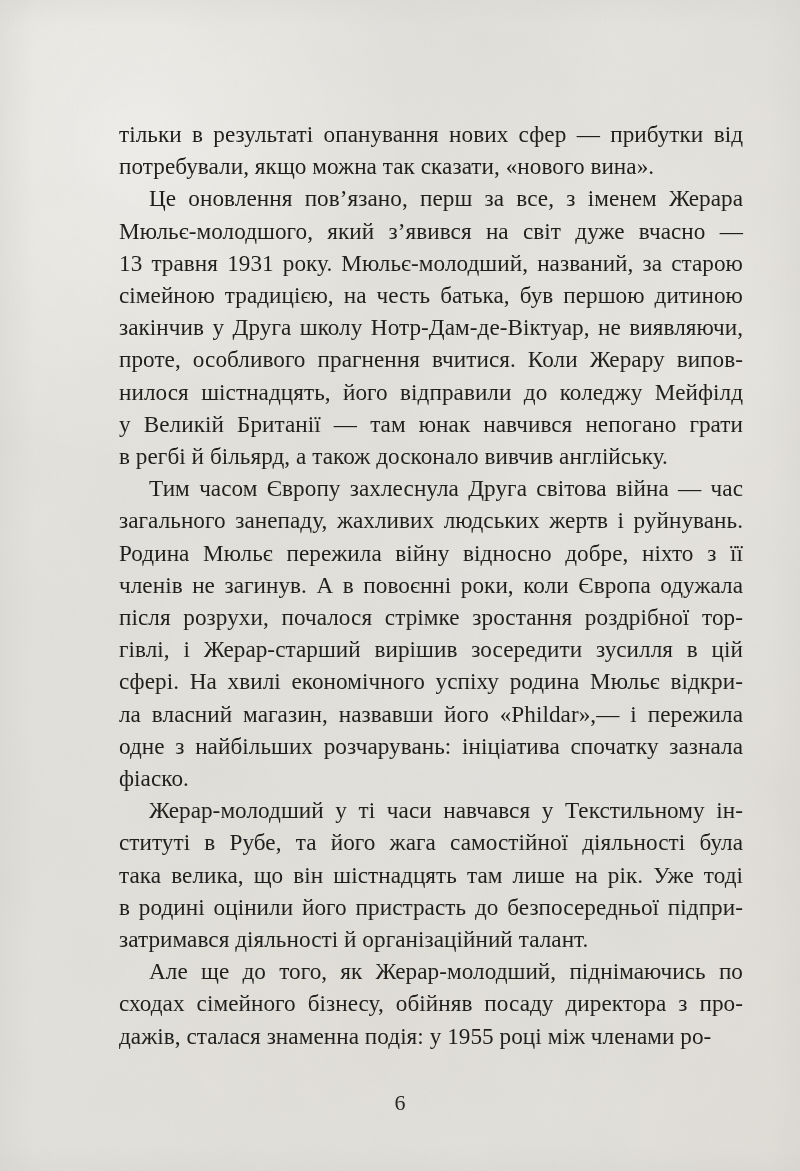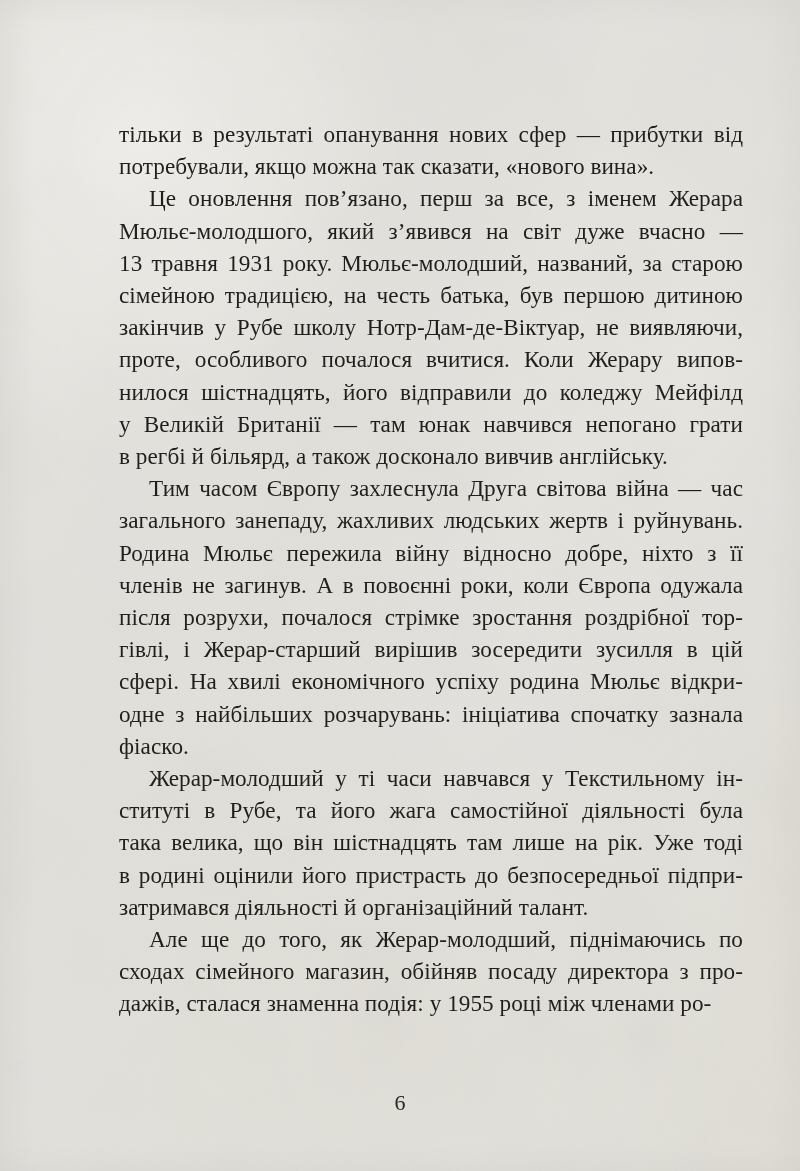--- a/index.html
+++ b/index.html
@@ -131,46 +131,47 @@
   <div id="text-block">
       <p class="para">
         <span class="ln j">тільки в результаті опанування нових сфер — прибутки від</span>
         <span class="ln j last">потребували, якщо можна так сказати, «нового вина».</span>
       </p>
       <p class="para">
         <span class="ln j"><span class="indent"></span><span>Це оновлення пов’язано, перш за все, з іменем Жерара</span></span>
         <span class="ln j">Мюльє-молодшого, який з’явився на світ дуже вчасно —</span>
         <span class="ln j">13 травня 1931 року. Мюльє-молодший, названий, за старою</span>
         <span class="ln j">сімейною традицією, на честь батька, був першою дитиною</span>
-        <span class="ln j">закінчив у Рубе школу Нотр-Дам-де-Віктуар, не виявляючи,</span>
-        <span class="ln j">проте, особливого почалося вчитися. Коли Жерару випов-</span>
+        <span class="ln j">закінчив у Друга школу Нотр-Дам-де-Віктуар, не виявляючи,</span>
+        <span class="ln j">проте, особливого прагнення вчитися. Коли Жерару випов-</span>
         <span class="ln j">нилося шістнадцять, його відправили до коледжу Мейфілд</span>
         <span class="ln j">у Великій Британії — там юнак навчився непогано грати</span>
         <span class="ln j last">в регбі й більярд, а також досконало вивчив англійську.</span>
       </p>
       <p class="para">
         <span class="ln j"><span class="indent"></span><span>Тим часом Європу захлеснула Друга світова війна — час</span></span>
         <span class="ln j">загального занепаду, жахливих людських жертв і руйнувань.</span>
         <span class="ln j">Родина Мюльє пережила війну відносно добре, ніхто з її</span>
         <span class="ln j">членів не загинув. А в повоєнні роки, коли Європа одужала</span>
         <span class="ln j">після розрухи, почалося стрімке зростання роздрібної тор-</span>
         <span class="ln j">гівлі, і Жерар-старший вирішив зосередити зусилля в цій</span>
         <span class="ln j">сфері. На хвилі економічного успіху родина Мюльє відкри-</span>
+        <span class="ln j">ла власний магазин, назвавши його «Phildar»,— і пережила</span>
         <span class="ln j">одне з найбільших розчарувань: ініціатива спочатку зазнала</span>
         <span class="ln j last">фіаско.</span>
       </p>
       <p class="para">
         <span class="ln j"><span class="indent"></span><span>Жерар-молодший у ті часи навчався у Текстильному ін-</span></span>
         <span class="ln j">ституті в Рубе, та його жага самостійної діяльності була</span>
         <span class="ln j">така велика, що він шістнадцять там лише на рік. Уже тоді</span>
         <span class="ln j">в родині оцінили його пристрасть до безпосередньої підпри-</span>
         <span class="ln j last">затримався діяльності й організаційний талант.</span>
       </p>
       <p class="para">
         <span class="ln j"><span class="indent"></span><span>Але ще до того, як Жерар-молодший, піднімаючись по</span></span>
-        <span class="ln j">сходах сімейного магазин, обійняв посаду директора з про-</span>
+        <span class="ln j">сходах сімейного бізнесу, обійняв посаду директора з про-</span>
         <span class="ln j last">дажів, сталася знаменна подія: у 1955 році між членами ро-</span>
       </p>
     </div>
 
   <div id="folio">6</div>
 
 </div>
 
 </body></html>

